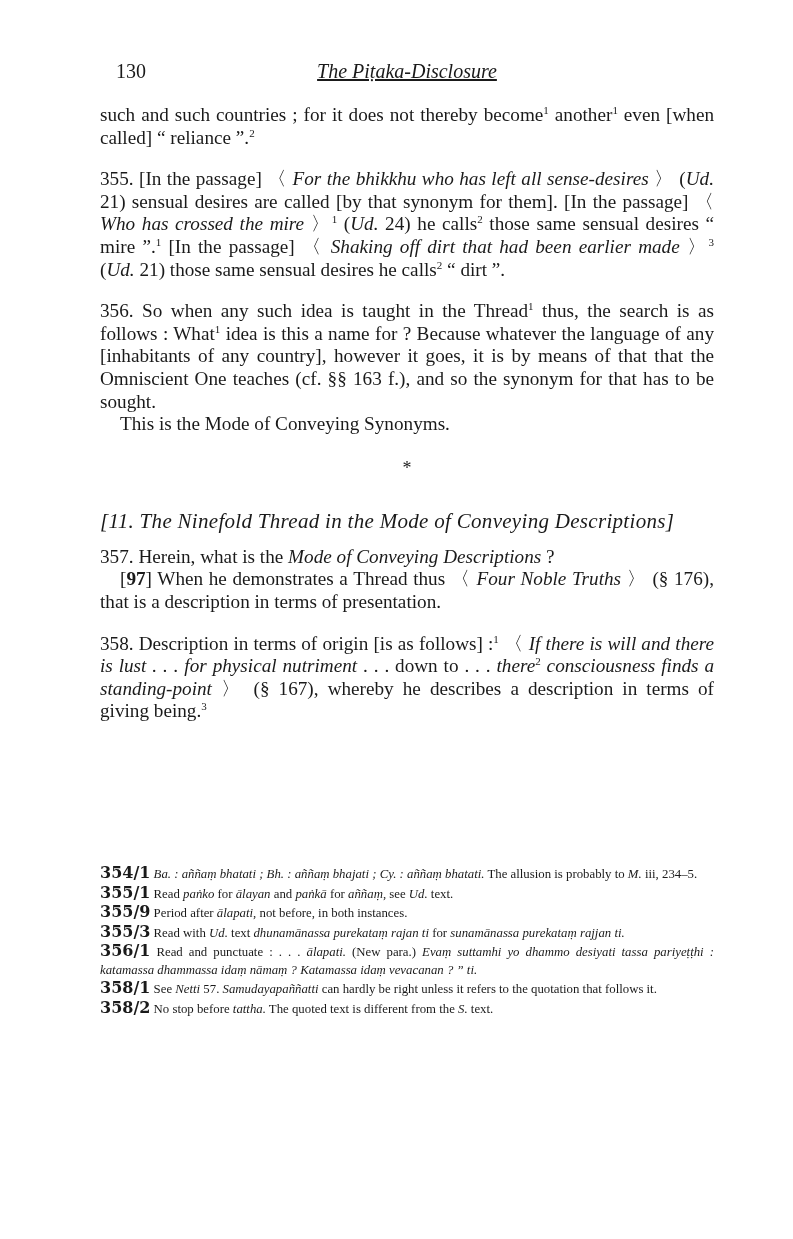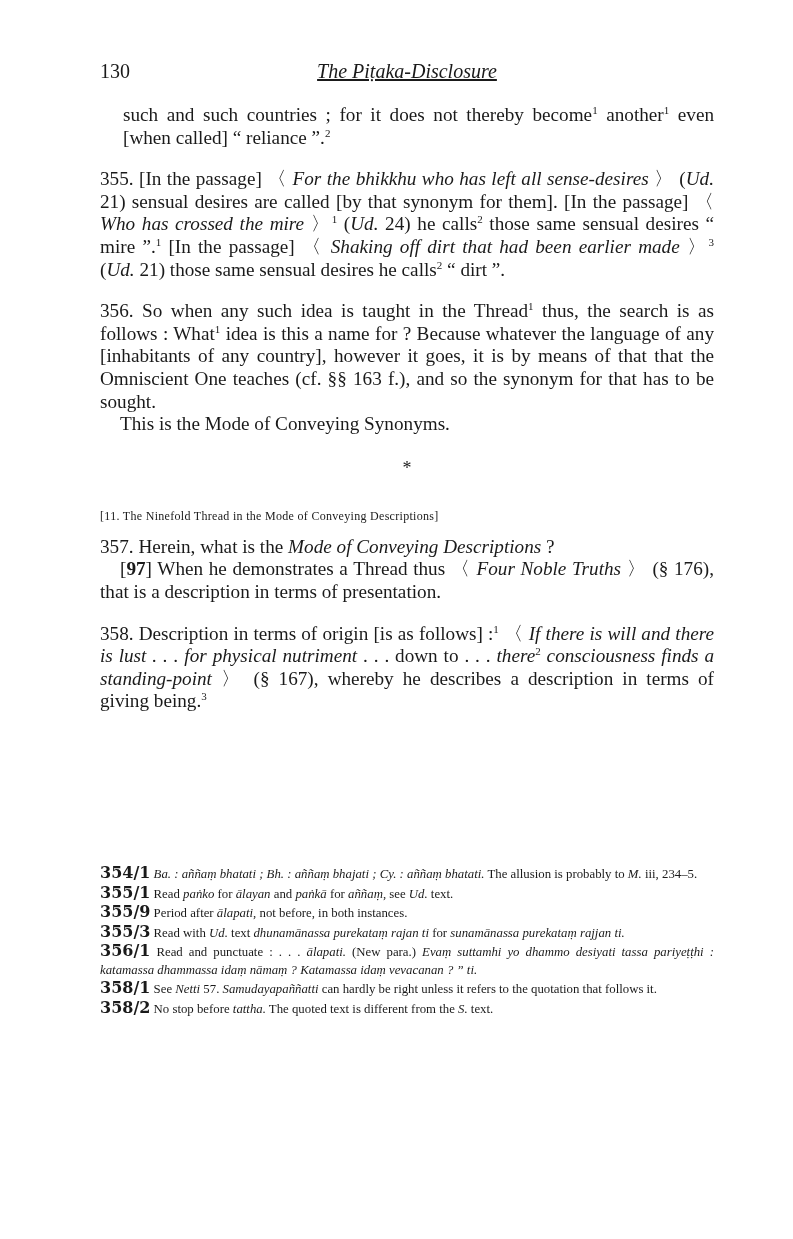--- a/index.html
+++ b/index.html
@@ -3,43 +3,43 @@
   <meta charset="utf-8">
   <style>
     html, body { margin: 0; padding: 0; background: #ffffff; }
     body {
       width: 793px; height: 1239px; position: relative; overflow: hidden;
       font-family: "Liberation Serif", "DejaVu Serif", serif;
       color: #1a1a1a;
     }
     .page { position: absolute; left: 100px; top: 60px; width: 614px; }
     .running-head { position: relative; height: 34px; font-size: 20px; }
-    .page-number { position: absolute; left: 0; top: 0; }
+    .page-number { position: absolute; left: 16px; top: 0; }
     .running-title { position: absolute; left: 0; right: 0; top: 0; text-align: center; font-style: italic; text-decoration: underline; }
     p { margin: 0; font-size: 19.2px; line-height: 22.6px; text-align: justify; }
     .para { margin-bottom: 19px; }
     .indent { text-indent: 20px; }
     i { font-style: italic; }
     sup { font-size: 11px; vertical-align: 7px; line-height: 0; }
     .star { text-align: center; font-size: 18px; margin: 18px 0 30px 0; }
-    .section-heading { font-size: 12px; text-align: justify; margin-bottom: 12px; letter-spacing: 0.3px; }
+    .section-heading { font-size: 21px; font-style: italic; text-align: justify; margin-bottom: 12px; letter-spacing: 0.3px; }
     .footnotes { position: absolute; left: 100px; top: 864px; width: 614px; }
     .fn { font-size: 12.8px; line-height: 17.5px; text-align: justify; margin: 0; }
     .fn b { font-family: "DejaVu Serif", serif; font-weight: bold; font-size: 16px; }
   </style>
 </head>
 <body>
 
 <div class="page">
   <div class="running-head">
     <span class="page-number">130</span>
     <span class="running-title">The Piṭaka-Disclosure</span>
   </div>
 
-  <p class="para" style="margin-top:10px;margin-left:23px;"><span>such and such countries ; for it does not thereby become</span><sup>1</sup><span> another</span><sup>1</sup><span> even [when called] “ reliance ”.</span><sup>2</sup></p>
+  <p class="para" style="margin-top:10px;"><span>such and such countries ; for it does not thereby become</span><sup>1</sup><span> another</span><sup>1</sup><span> even [when called] “ reliance ”.</span><sup>2</sup></p>
 
   <p class="para"><span>355. [In the passage] 〈 </span><i>For the bhikkhu who has left all sense-desires</i><span> 〉 (</span><i>Ud.</i><span> 21) sensual desires are called [by that synonym for them]. [In the passage] 〈 </span><i>Who has crossed the mire</i><span> 〉</span><sup>1</sup><span> (</span><i>Ud.</i><span> 24) he calls</span><sup>2</sup><span> those same sensual desires “ mire ”.</span><sup>1</sup><span> [In the passage] 〈 </span><i>Shaking off dirt that had been earlier made</i><span> 〉</span><sup>3</sup><span> (</span><i>Ud.</i><span> 21) those same sensual desires he calls</span><sup>2</sup><span> “ dirt ”.</span></p>
 
   <p><span>356. So when any such idea is taught in the Thread</span><sup>1</sup><span> thus, the search is as follows : What</span><sup>1</sup><span> idea is this a name for ? Because whatever the language of any [inhabitants of any country], however it goes, it is by means of that that the Omniscient One teaches (cf. §§ 163 f.), and so the synonym for that has to be sought.</span></p>
   <p class="indent">This is the Mode of Conveying Synonyms.</p>
 
   <div class="star" style="margin-top:22px;">*</div>
 
   <div class="section-heading">[11. The Ninefold Thread in the Mode of Conveying Descriptions]</div>
 

